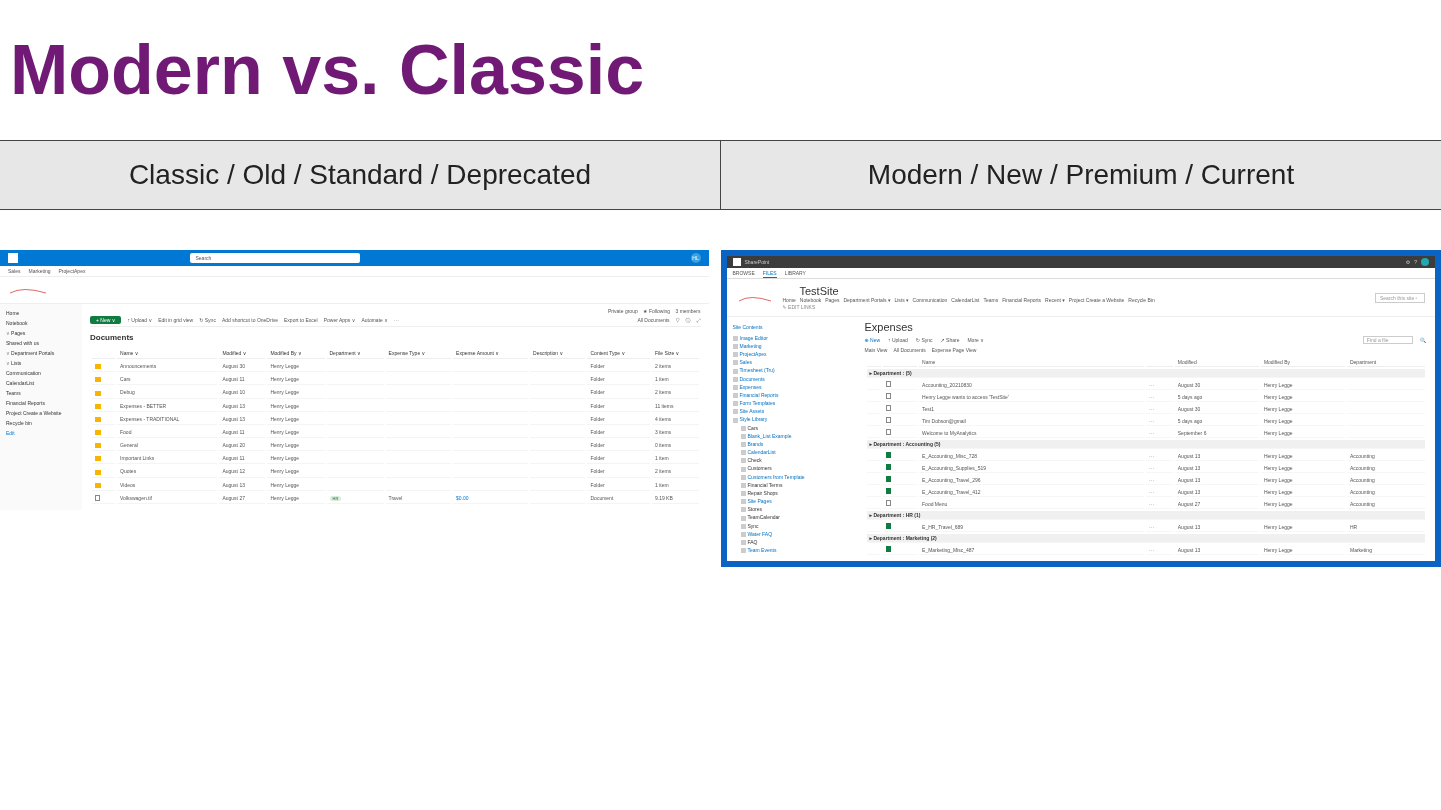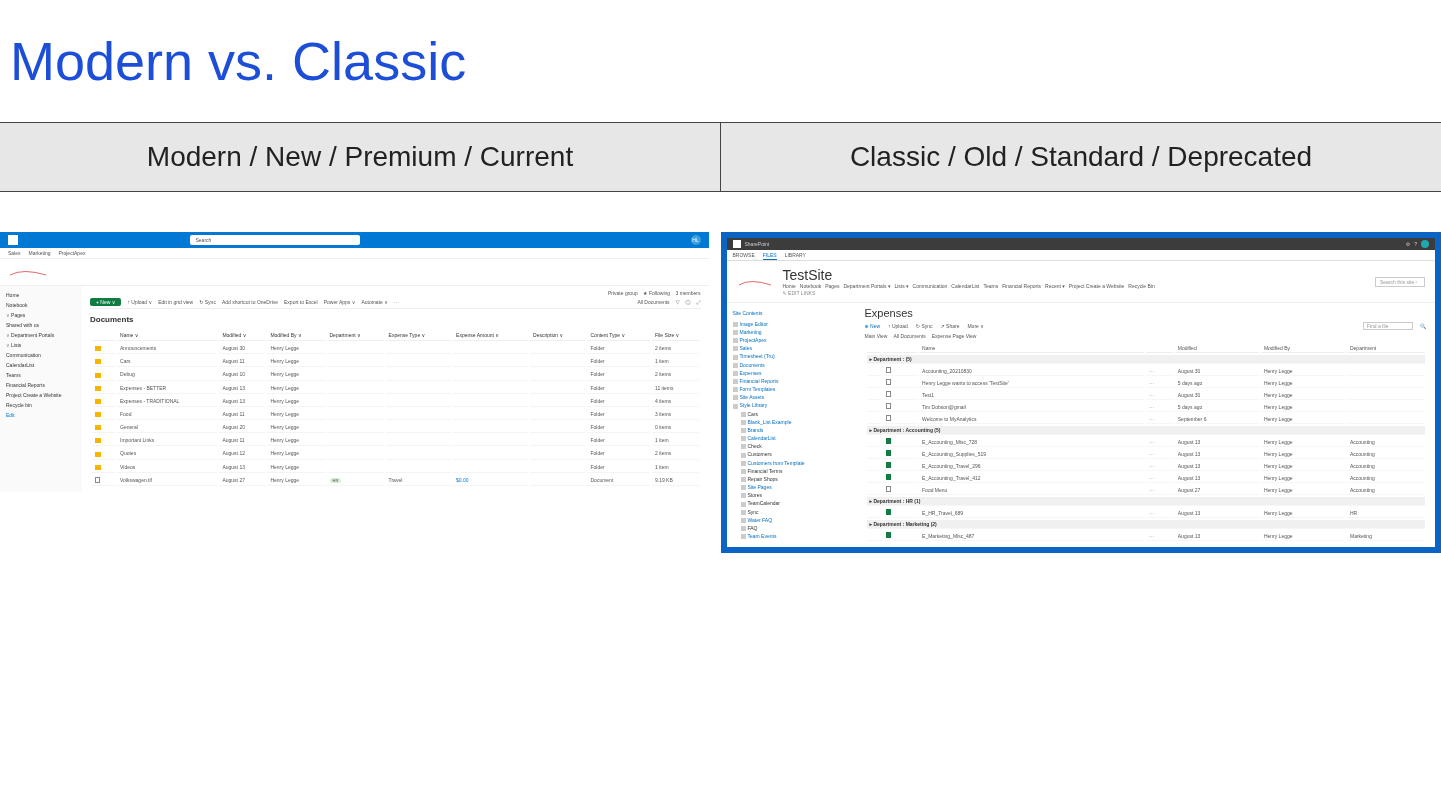--- a/index.html
+++ b/index.html
@@ -1,19 +1,19 @@
 <!DOCTYPE html>
 <html><head>
 <meta charset="utf-8">
 <style>
 * { margin:0; padding:0; box-sizing:border-box; }
 body { font-family:"Segoe UI",Arial,sans-serif; background:#fff; width:1441px; height:810px; overflow:hidden; }
 
 
-.slide-title { font-size:54px; font-weight:400; color:#1d4ed8; padding:30px 0 30px 10px; }
+.slide-title { font-size:70px; font-weight:700; color:#701a75; padding:30px 0 30px 10px; }
 
 
 .header-row { display:flex; border-top:1px solid #444; border-bottom:1px solid #444; }
 .header-cell { flex:1; text-align:center; font-size:28px; padding:18px 0; background:#e7e7e7; color:#222; font-weight:400; }
 .header-cell:first-child { border-right:1px solid #444; }
 
 
 .panels { display:flex; gap:12px; margin-top:40px; }
 .panel { flex:1; position:relative; }
 .panel.classic { border:6px solid #0b63c4; }
@@ -57,21 +57,21 @@
 .classic-top .sq { width:8px; height:8px; background:#fff; margin-right:4px; }
 .classic-top .right { margin-left:auto; display:flex; gap:4px; align-items:center; }
 .classic-top .dot { width:8px; height:8px; border-radius:50%; background:#20a8b0; }
 
 .classic-ribbon { background:#fff; border-bottom:1px solid #ddd; padding:2px 6px; font-size:5px; color:#555; }
 .classic-ribbon span { margin-right:8px; }
 .classic-ribbon .active { color:#0070c0; border-bottom:1px solid #0070c0; padding-bottom:1px; }
 
 .classic-header { display:flex; padding:6px 10px; align-items:center; gap:10px; border-bottom:1px solid #eee; }
 .classic-header svg { width:36px; height:10px; }
-.classic-header .site { font-size:14px; color:#333; }
+.classic-header .site { font-size:11px; color:#333;margin-left:17px; }
 .classic-header .crumbs { font-size:5px; color:#555; }
 .classic-header .crumbs span { margin-right:4px; }
 .classic-header .search { margin-left:auto; border:1px solid #ccc; font-size:5px; padding:1px 4px; width:50px; color:#999; }
 
 .classic-body { display:flex; background:#fff; font-size:5px;align-items:center; }
 .classic-nav { width:130px; padding:4px 6px; }
 .classic-nav .hdr { color:#0070c0; font-size:5px; margin-bottom:2px; }
 .classic-nav div { padding:1px 0; color:#333; }
 .classic-nav .lnk { color:#0070c0; }
 .classic-nav .sub { padding-left:8px; }
@@ -91,22 +91,22 @@
 .ctable .grp { background:#f0f0f0; font-size:5px; font-weight:600; color:#333; }
 .doc-ico { display:inline-block; width:5px; height:6px; border:1px solid #888; margin-right:3px; }
 .xl-ico { display:inline-block; width:5px; height:6px; background:#107c41; margin-right:3px; }
 </style>
 </head>
 <body>
 
 <div class="slide-title">Modern vs. Classic</div>
 
 <div class="header-row">
+  <div class="header-cell">Classic / Old / Standard / Deprecated</div>
   <div class="header-cell">Modern / New / Premium / Current</div>
-  <div class="header-cell">Classic / Old / Standard / Deprecated</div>
 </div>
 
 <div class="panels">
 
 <div class="panel modern">
   <div class="modern-top">
     <span class="sq"></span>
     <span class="search">Search</span>
     <span class="dot">HL</span>
   </div>

